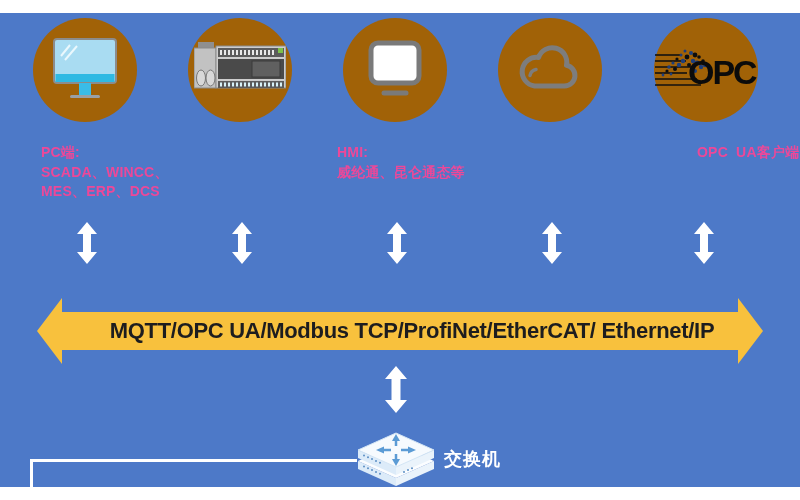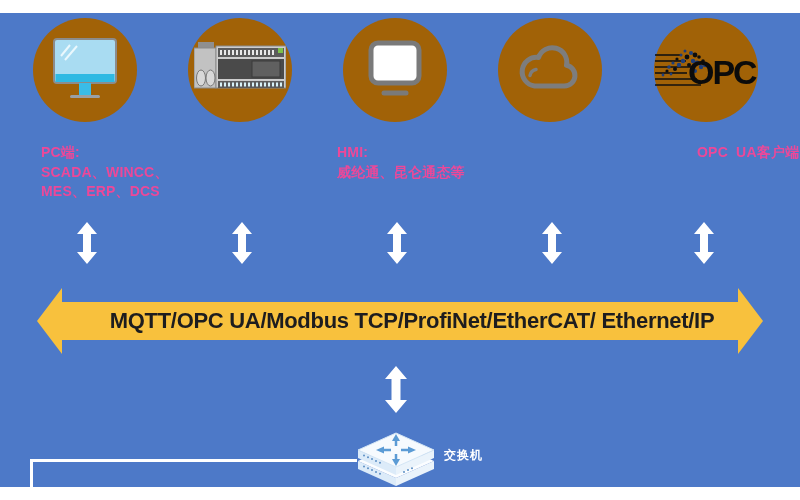--- a/index.html
+++ b/index.html
@@ -17,33 +17,33 @@
     position:absolute;top:18px;width:104px;height:104px;border-radius:50%;
     background:#a16207;display:flex;align-items:center;justify-content:center;z-index:2;
   }
   .node-label{
     position:absolute;top:143px;color:#ec4899;font-size:14px;font-weight:600;
     line-height:19.5px;white-space:pre-wrap;z-index:2;letter-spacing:.2px;
   }
   .varrow{position:absolute;top:222px;width:22px;height:42px;z-index:2;}
   .varrow svg,.bus-svg svg{display:block;}
 
-  .bus-wrap{position:absolute;left:0;top:287px;width:799px;height:68px;z-index:2;}
+  .bus-wrap{position:absolute;left:0;top:297px;width:799px;height:68px;z-index:2;}
   .bus-label{
     position:absolute;left:0;top:15px;width:800px;height:38px;
     display:flex;align-items:center;justify-content:center;
     transform:translateX(12px);
     font-size:22px;font-weight:700;color:#1d1d1f;letter-spacing:-0.3px;white-space:pre;
   }
   .mid-arrow{position:absolute;left:384px;top:366px;width:24px;height:47px;z-index:2;}
 
   .switch-icon{position:absolute;left:356px;top:430px;width:80px;height:60px;z-index:2;}
   .switch-label{
     position:absolute;left:444px;top:447px;color:#ffffff;
-    font-size:12px;font-weight:600;letter-spacing:1px;z-index:2;
+    font-size:18px;font-weight:600;letter-spacing:1px;z-index:2;
   }
   .conn{position:absolute;background:#ffffff;z-index:3;}
   .conn.h{left:30px;top:459px;width:327px;height:3px;}
   .conn.v{left:30px;top:459px;width:3px;height:28px;}
 </style>
 </head>
 <body>
 
 <div class="stage">
   <div class="blue-bg"></div>

